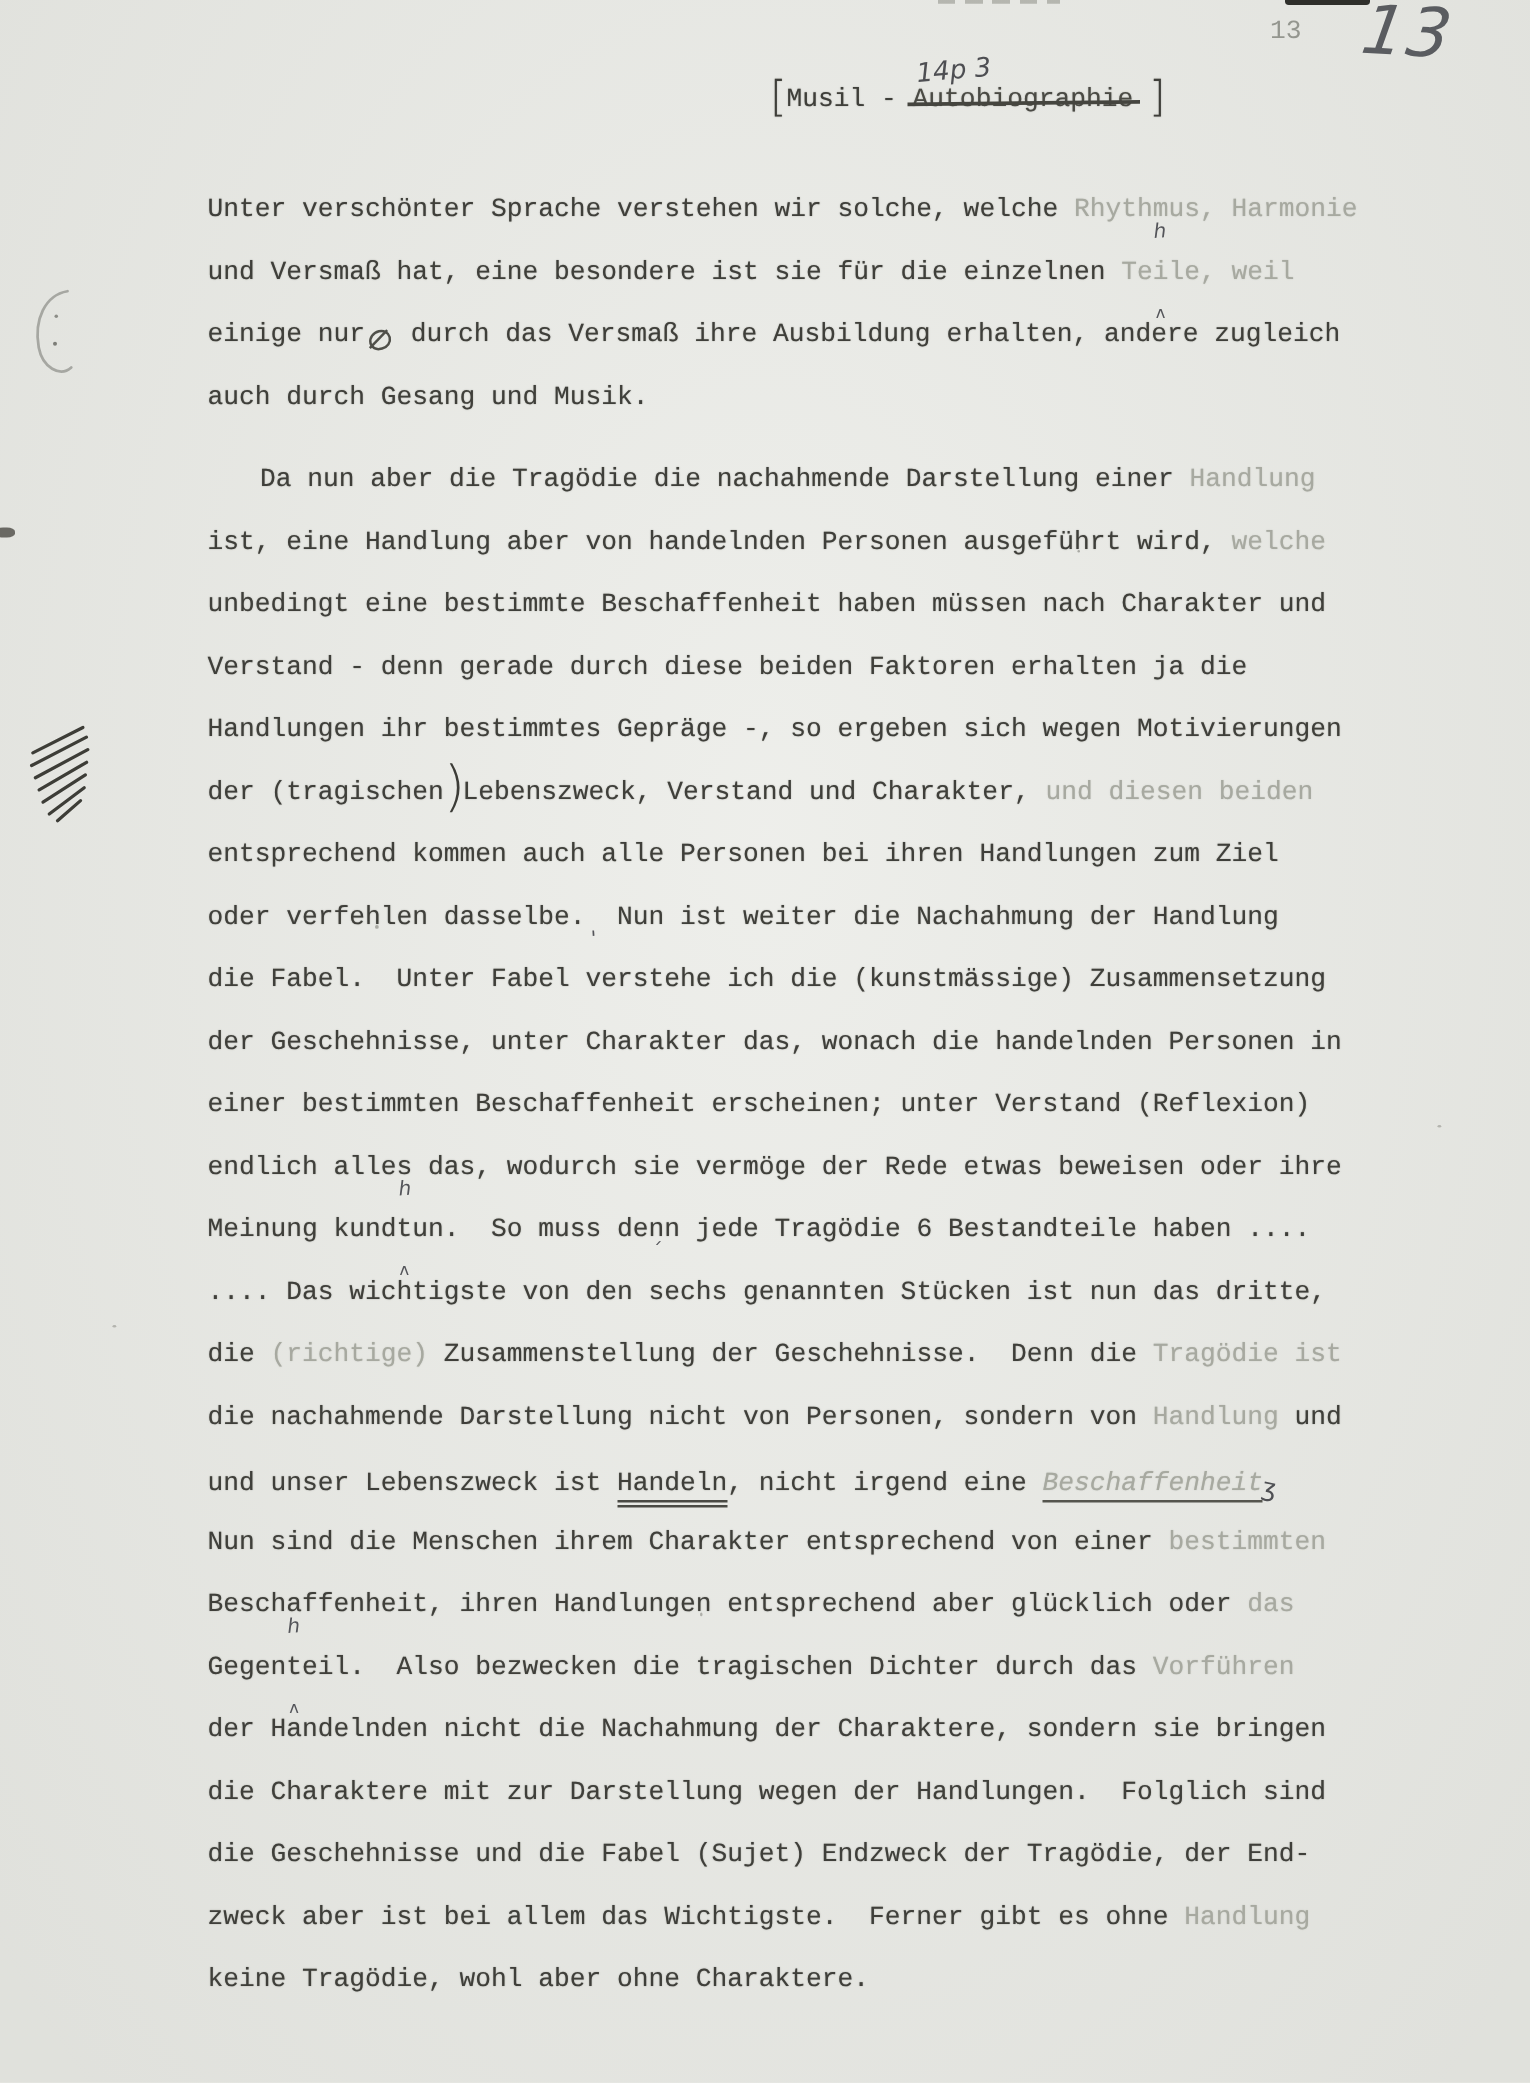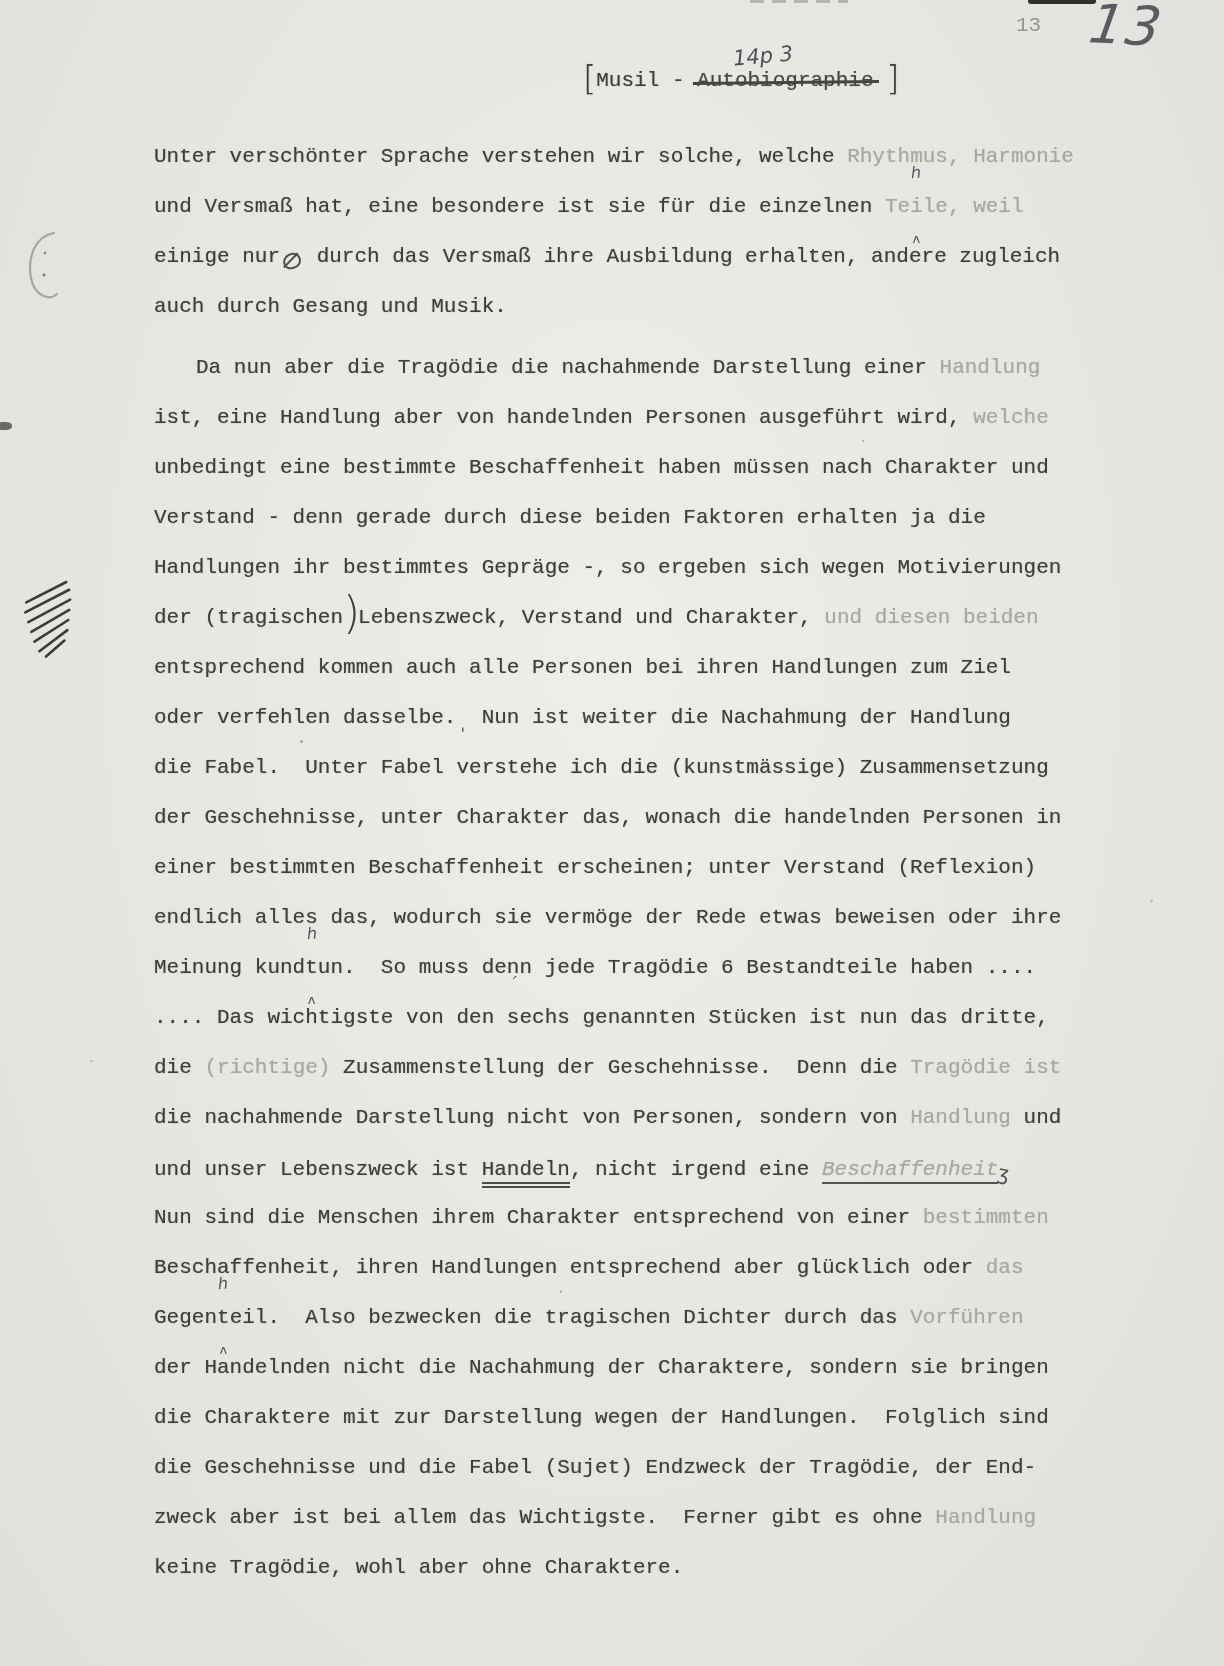--- a/index.html
+++ b/index.html
@@ -11,21 +11,21 @@
     font-family:"Liberation Mono","DejaVu Sans Mono",monospace;
     color:#3f3f3a;
   }
   .page{position:absolute;inset:0;}
   
   .text-block{
     position:absolute;left:150px;top:128px;width:980px;
     font-size:21px;line-height:50px;
     text-shadow:0 0 1px rgba(55,55,48,0.5);
   }
-  .para{margin:4px;}
+  .para{margin:16px;}
   .para + .para{margin-top:11px;}
   .line{white-space:pre;height:50px;}
   .line.indent{padding-left:42px;}
   .faded{color:#a7a9a0;text-shadow:0 0 1px rgba(130,132,122,0.4);}
   .u1{border-bottom:2px solid #55554e;padding-bottom:1px;font-style:italic;}
   .u2{border-bottom:6px double #4a4a44;padding-bottom:1px;text-align:right;}
   
   .annot{position:relative;display:inline-block;}
   .annot .above{
     position:absolute;top:-17px;left:50%;transform:translateX(-50%) rotate(-4deg);
@@ -47,21 +47,21 @@
   .squiggle{
     font-family:"DejaVu Sans",sans-serif;font-size:20px;color:#4f5054;
     display:inline-block;transform:translateY(5px) rotate(12deg);text-shadow:none;
   }
   .hw-paren{
     display:inline-block;font-size:44px;line-height:0;width:15px;color:#3c3c37;
     transform:translateY(5px);text-shadow:none;font-family:"DejaVu Sans",sans-serif;font-weight:200;
   }
   
   .header{
-    position:absolute;left:583px;top:58px;font-size:21px;
+    position:absolute;left:616px;top:58px;font-size:21px;
     text-shadow:0 0 1px rgba(55,55,48,0.5);white-space:pre;
   }
   .bracket{font-size:34px;font-family:"DejaVu Sans",sans-serif;font-weight:300;vertical-align:-4px;}
   .struck{position:relative;color:#4a4a44;}
   .struck::after{
     content:"";position:absolute;left:-4px;right:-6px;top:12px;height:2.5px;
     background:#45453f;transform:rotate(-0.6deg);
   }
   .hw-annotation{
     position:absolute;left:733px;top:44px;

